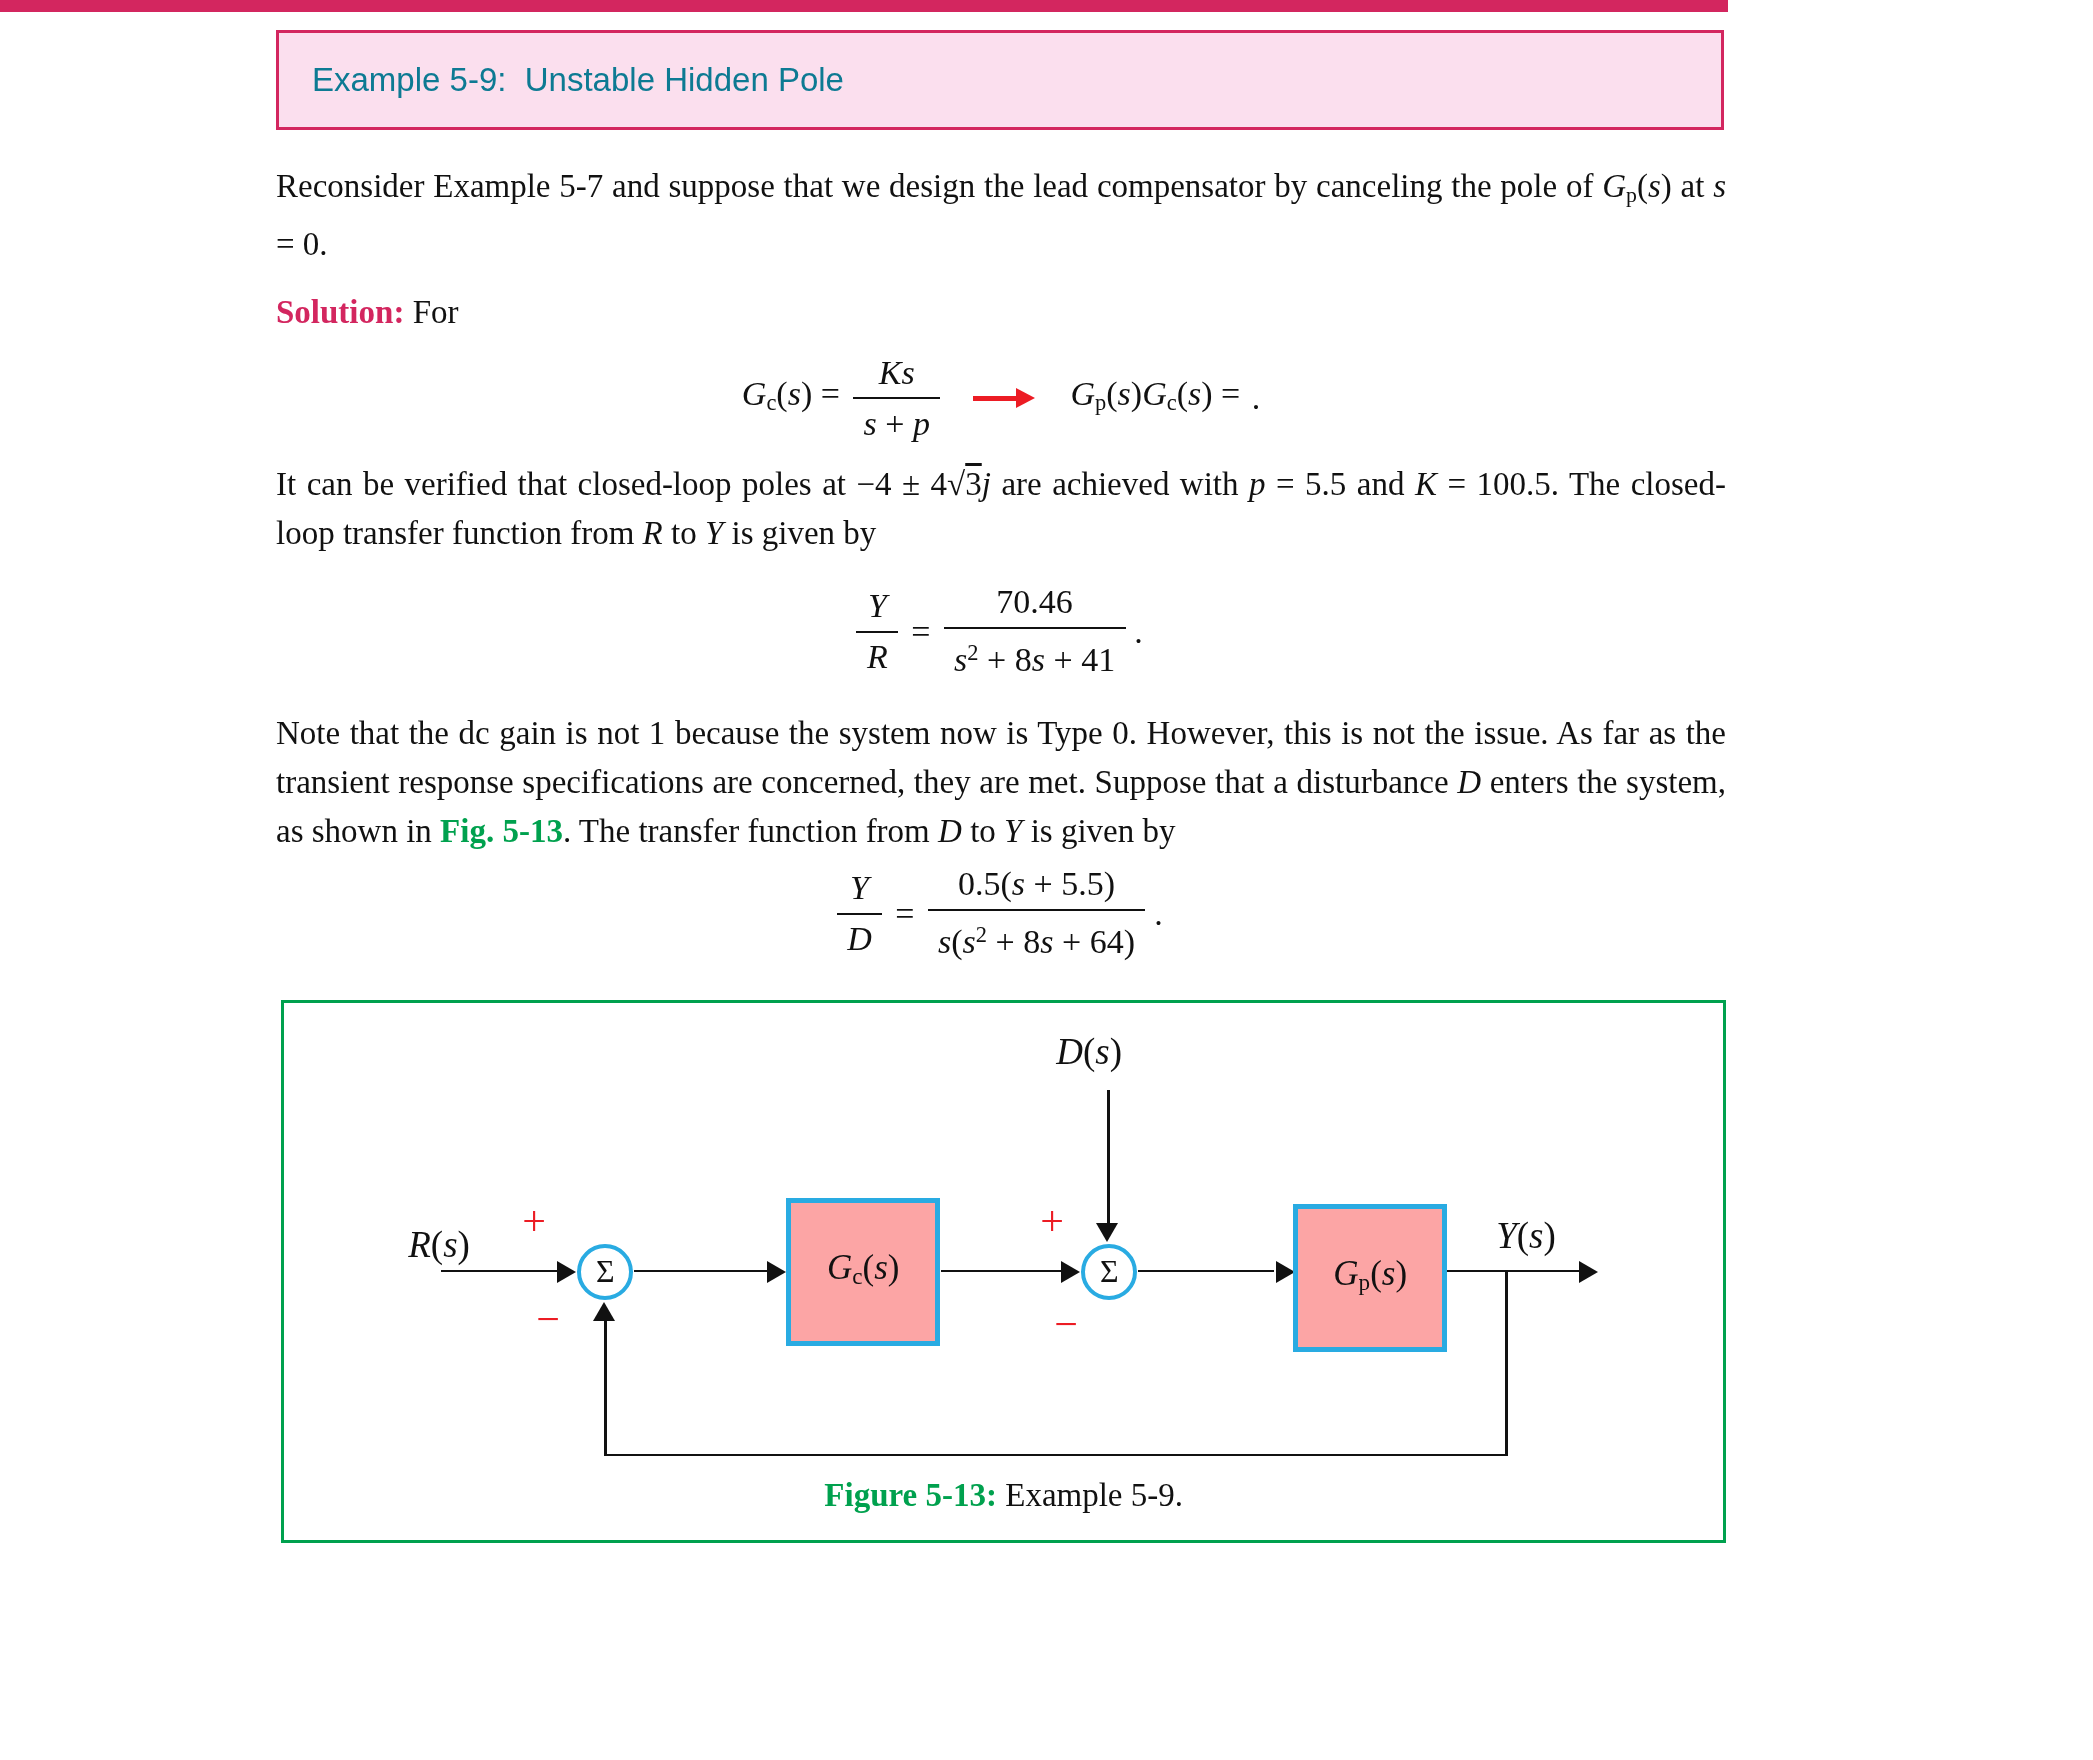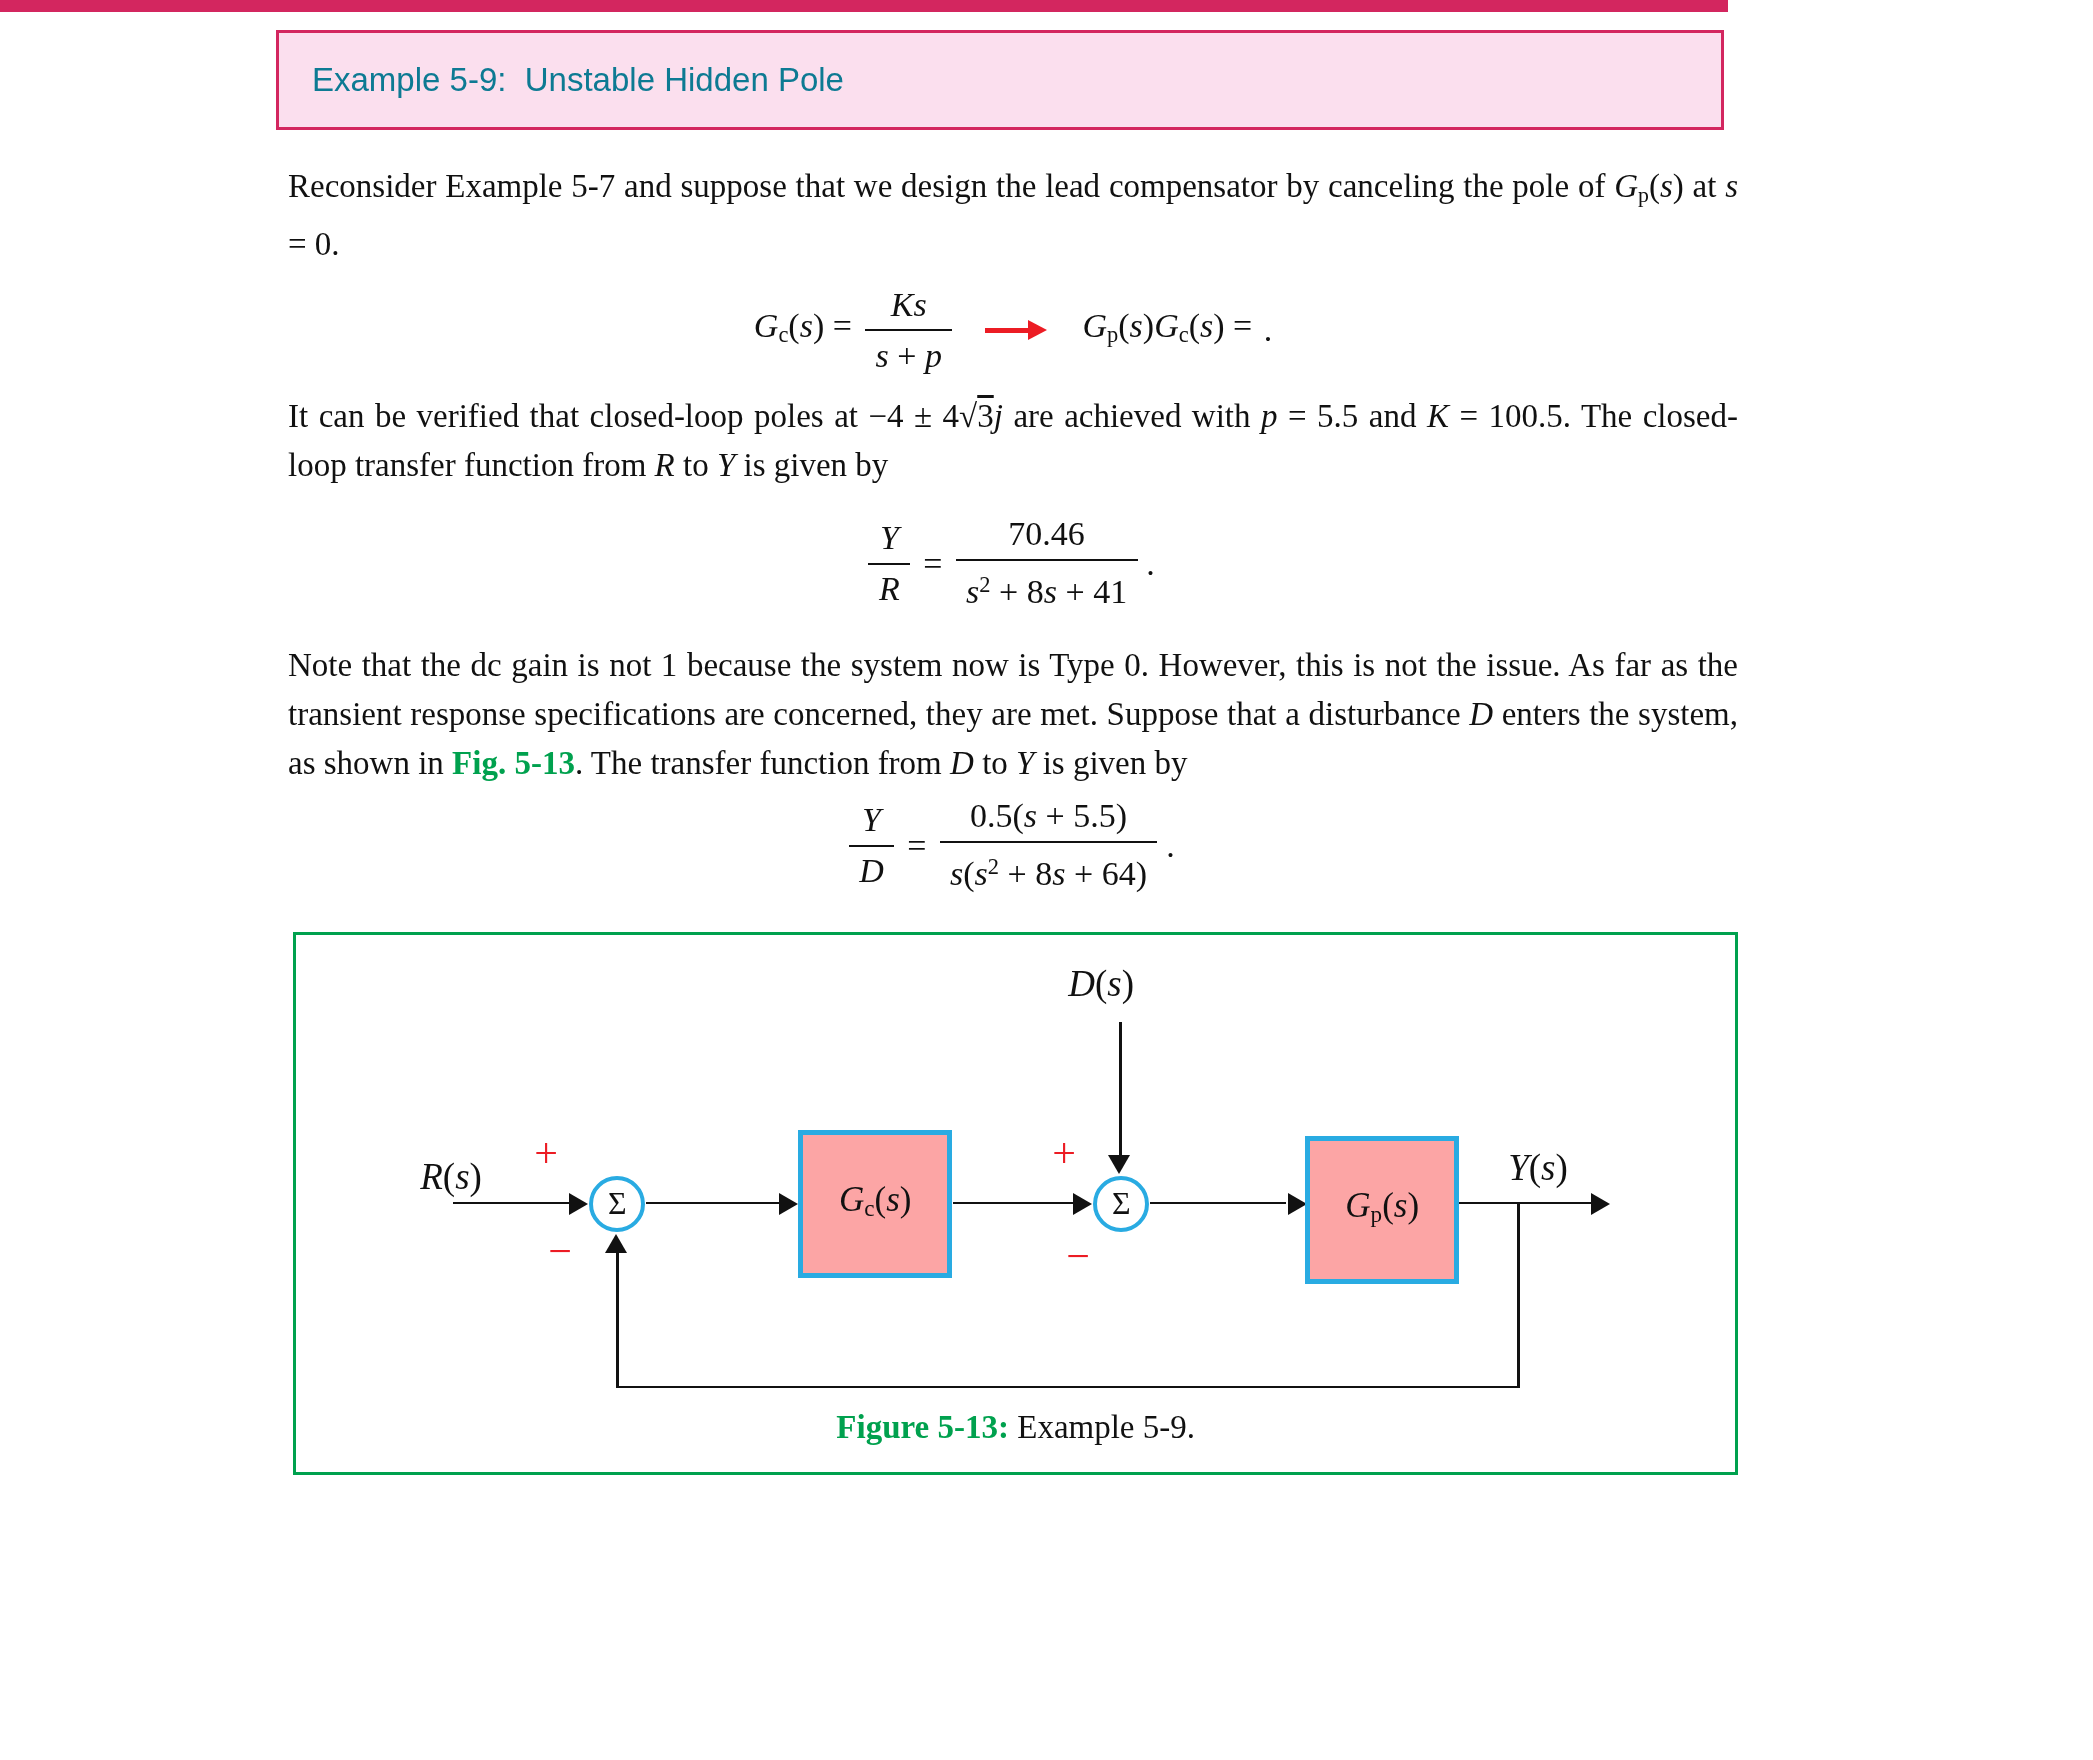--- a/index.html
+++ b/index.html
@@ -25,21 +25,21 @@
   }
   .header-title{
     font-family:"Liberation Sans", sans-serif;
     font-size:33px;color:var(--teal,#0d7a93);
     white-space:pre-wrap;
   }
 
   
   .content{
     position:absolute;left:276px;top:162px;width:1450px;
-    font-size:33px;line-height:49px;text-align:justify;margin-left:12px;
+    font-size:33px;line-height:49px;text-align:justify;
   }
   .body-par{margin:0;}
   .par-solution{margin-top:19px;}
   .par-after-eq1{margin-top:14px;}
   .par-after-eq2{margin-top:26px;}
   .par-after-eq3{margin-top:10.5px;}
 
   
   .seg-i{font-style:italic;}
   .seg-sub{font-size:66%;vertical-align:-0.22em;}
@@ -101,20 +101,21 @@
   <div class="top-strip"></div>
 
   <div class="header-box">
     <span class="header-title">Example 5-9:  Unstable Hidden Pole</span>
   </div>
 
   <div class="content">
 
     <p class="body-par"><span>Reconsider Example 5-7 and suppose that we design the lead compensator by canceling the pole of </span><span class="seg-i">G</span><span class="seg-sub">p</span><span>(</span><span class="seg-i">s</span><span>) at </span><span class="seg-i">s</span><span> = 0.</span></p>
 
+    <p class="body-par par-solution"><span class="seg-crimson">Solution:</span><span> For</span></p>
 
     <div class="math-row eq-1">
       <span class="mexpr"><span class="seg-i">G</span><span class="seg-sub">c</span><span>(</span><span class="seg-i">s</span><span>) =</span></span>
       <span class="frac">
         <span class="num"><span class="seg-i">Ks</span></span>
         <span class="den"><span class="seg-i">s</span><span> + </span><span class="seg-i">p</span></span>
       </span>
       <span class="red-arrow">
           <span class="ra-line"></span>
           <span class="ra-head"></span>

